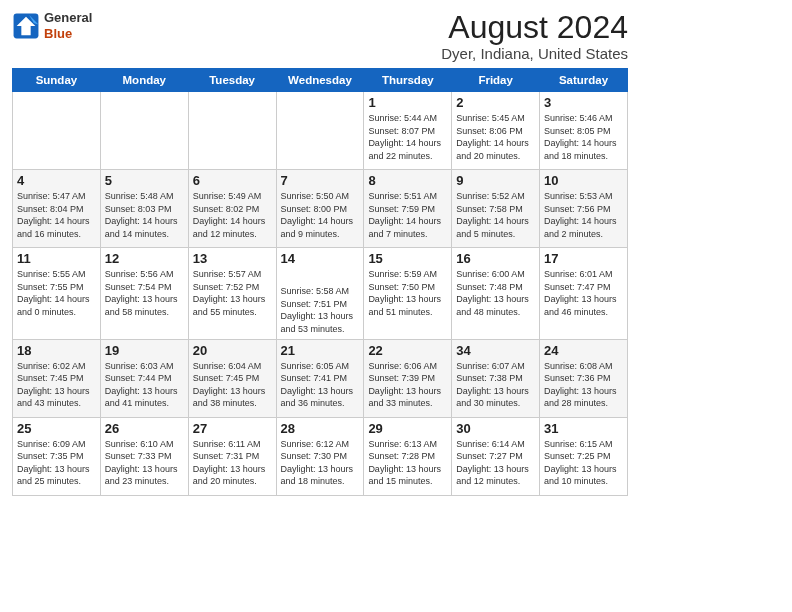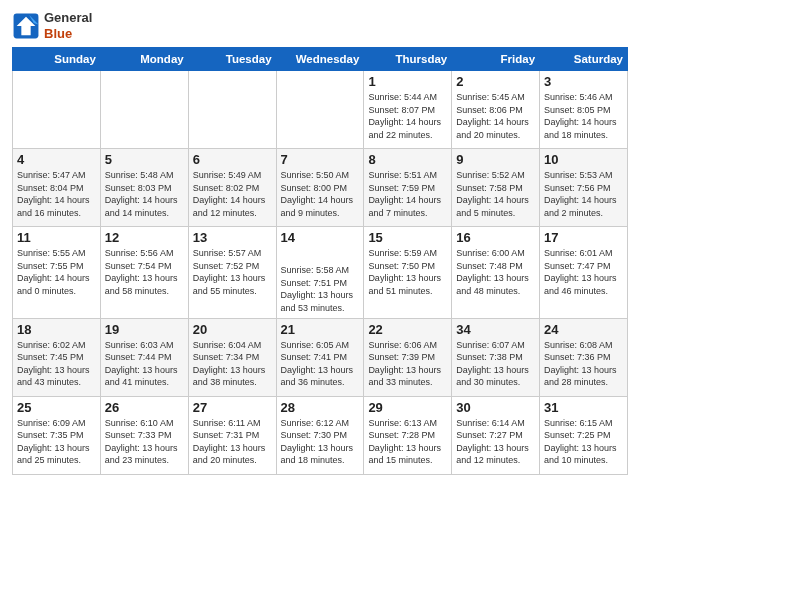--- a/index.html
+++ b/index.html
@@ -52,21 +52,21 @@
       width: 100%;
       border-collapse: collapse;
       table-layout: fixed;
     }
     thead tr th {
       background: #1565C0;
       color: #fff;
       font-size: 11.5px;
       font-weight: bold;
       padding: 5px 4px;
-      text-align: right;
+      text-align: center;
       border: 1px solid #1565C0;
     }
     tbody tr td {
       border: 1px solid #ccc;
       vertical-align: top;
       padding: 3px 4px;
       font-size: 9.5px;
       color: #222;
       height: 78px;
       background: #fff;
@@ -99,20 +99,24 @@
       <svg class="logo-icon" viewBox="0 0 36 36">
         <rect x="2" y="2" width="32" height="32" rx="4" fill="#1565C0"></rect>
         <polygon points="18,6 30,18 24,18 24,30 12,30 12,18 6,18" fill="white"></polygon>
         <polygon points="22,4 34,16 28,14" fill="#42A5F5"></polygon>
       </svg>
       <div class="logo-text">
         <div>General</div>
         <div style="color:#c2410c">Blue</div>
       </div>
     </div>
+    <div class="title-block">
+      <div class="main-title">August 2024</div>
+      <div class="subtitle">Dyer, Indiana, United States</div>
+    </div>
   </div>
 
   <table>
     <thead>
       <tr>
       <th>Sunday</th>
           <th>Monday</th>
           <th>Tuesday</th>
           <th>Wednesday</th>
           <th>Thursday</th>
@@ -261,21 +265,21 @@
           <td>
             <span class="day-number">19</span>
             <div class="cell-content" style="white-space: pre-line;">Sunrise: 6:03 AM
 Sunset: 7:44 PM
 Daylight: 13 hours
 and 41 minutes.</div>
           </td>
           <td>
             <span class="day-number">20</span>
             <div class="cell-content" style="white-space: pre-line;">Sunrise: 6:04 AM
-Sunset: 7:34 PM
+Sunset: 7:45 PM
 Daylight: 13 hours
 and 38 minutes.</div>
           </td>
           <td>
             <span class="day-number">21</span>
             <div class="cell-content" style="white-space: pre-line;">Sunrise: 6:05 AM
 Sunset: 7:41 PM
 Daylight: 13 hours
 and 36 minutes.</div>
           </td>

